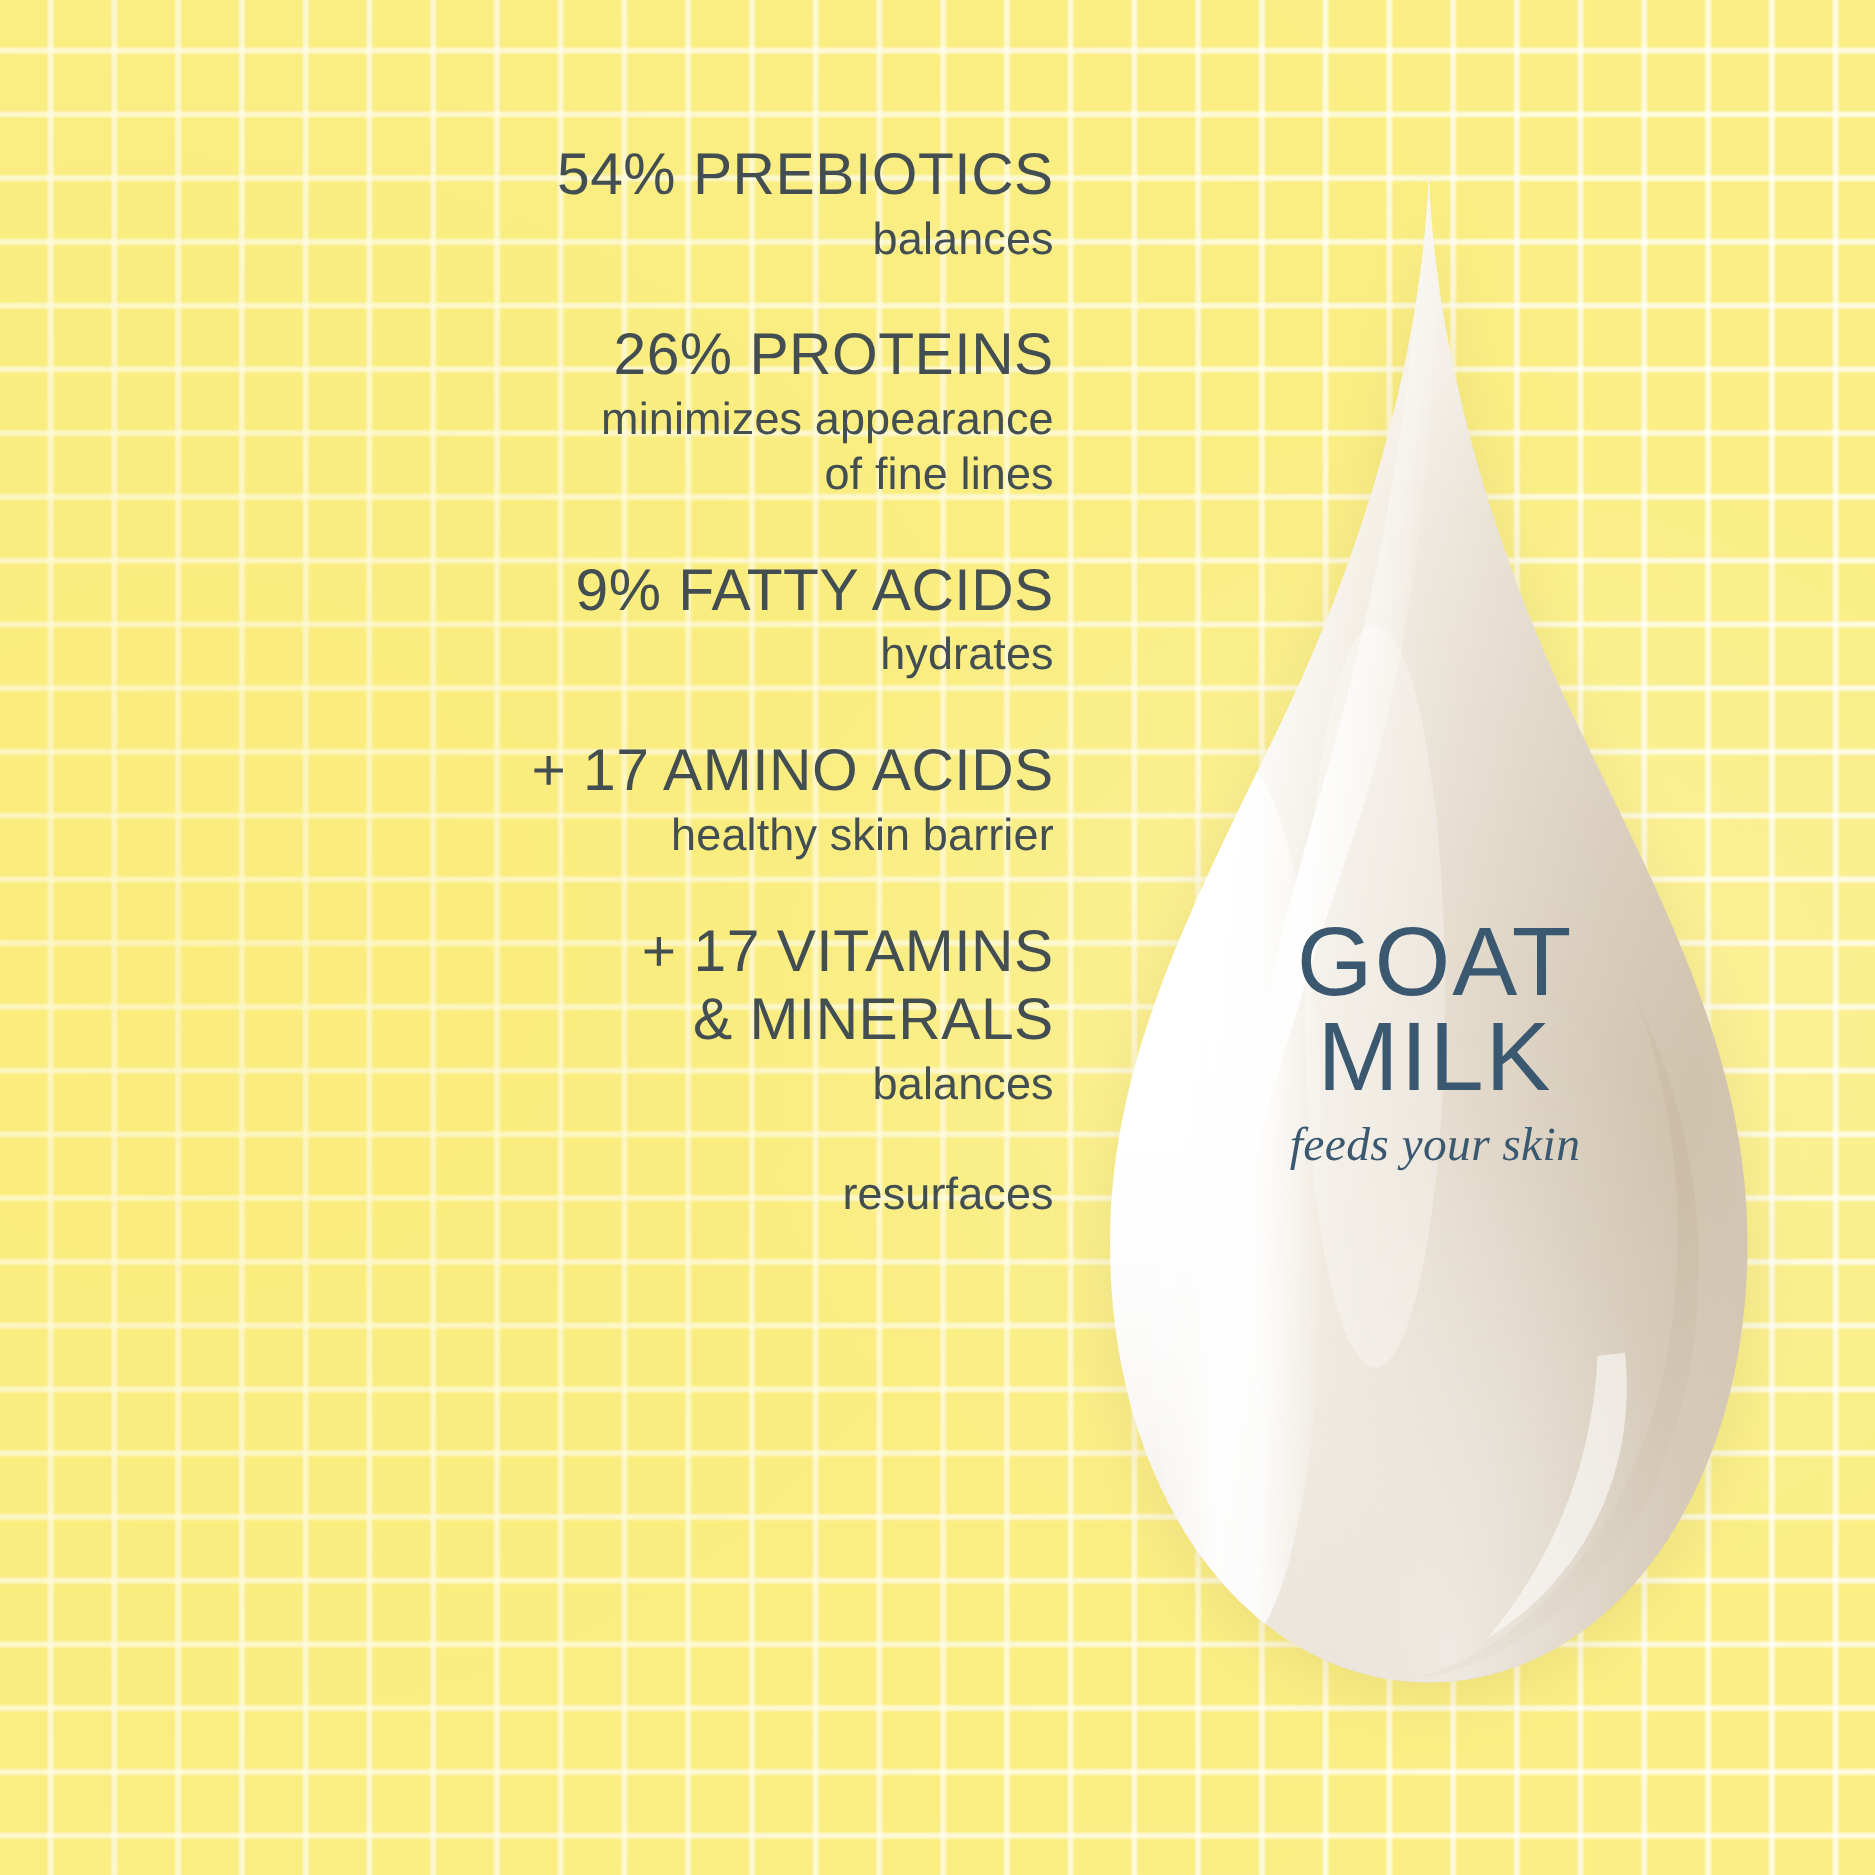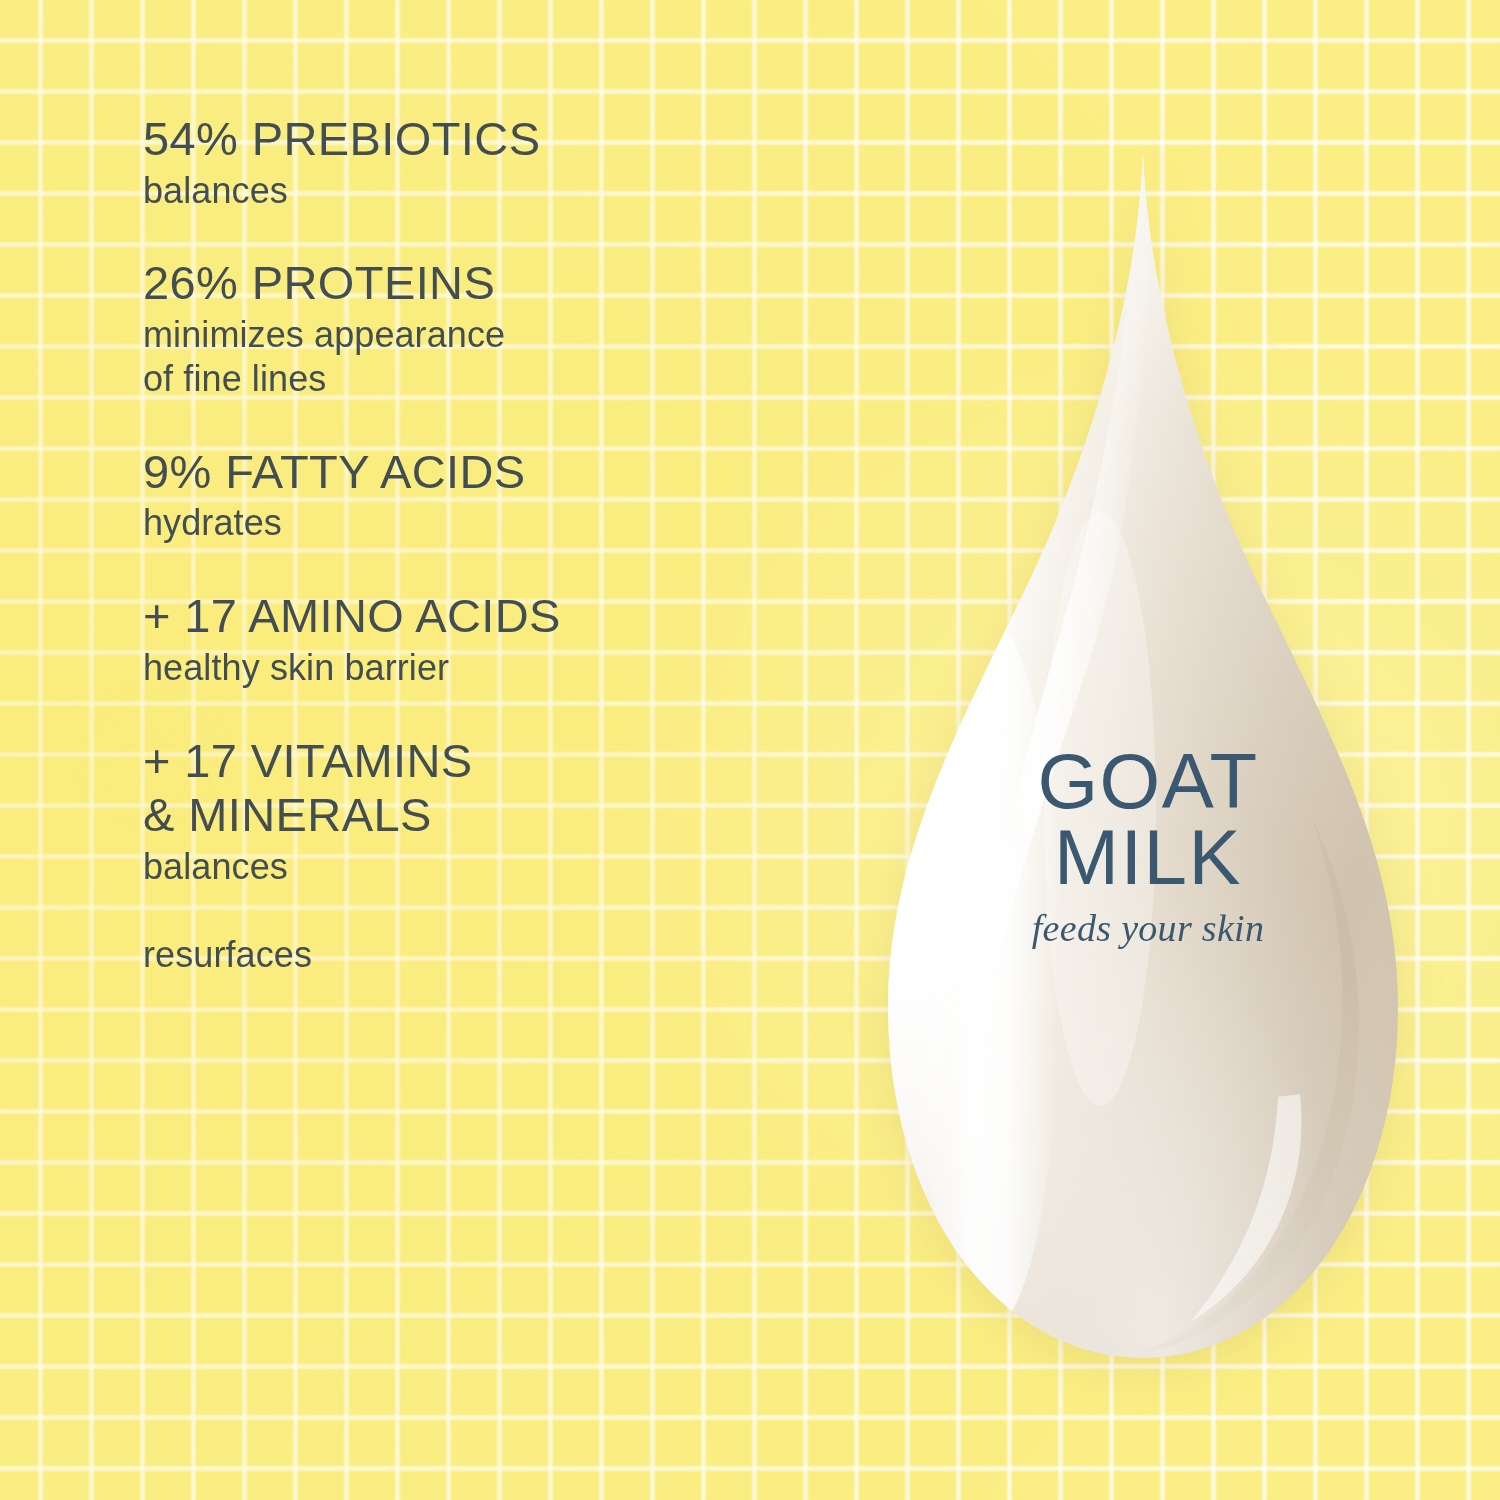--- a/index.html
+++ b/index.html
@@ -52,20 +52,21 @@
         rgba(250,232,110,0.00) 70%);
   }
 
   
   #ingredient-list {
     position: absolute;
     left: 143px;
     top: 112px;
     width: 700px;
     z-index: 5;
+    text-align: right;
   }
 
   .ingredient-block {
     margin-bottom: 44px;
   }
   .ingredient-block:last-child { margin-bottom: 0; }
 
   .ingredient-headline {
     color: #424E51;
     font-size: 47px;
@@ -82,21 +83,21 @@
     font-weight: 400;
     letter-spacing: 0.1px;
     margin-top: 2px;
     white-space: pre-line;
   }
 
   
   #droplet-group {
     position: absolute;
     left: 838px;
-    top: 144px;
+    top: 132px;
     width: 620px;
     height: 1271px;
     z-index: 4;
   }
   #droplet-svg {
     position: absolute;
     inset: 0;
     width: 100%;
     height: 100%;
     display: block;

